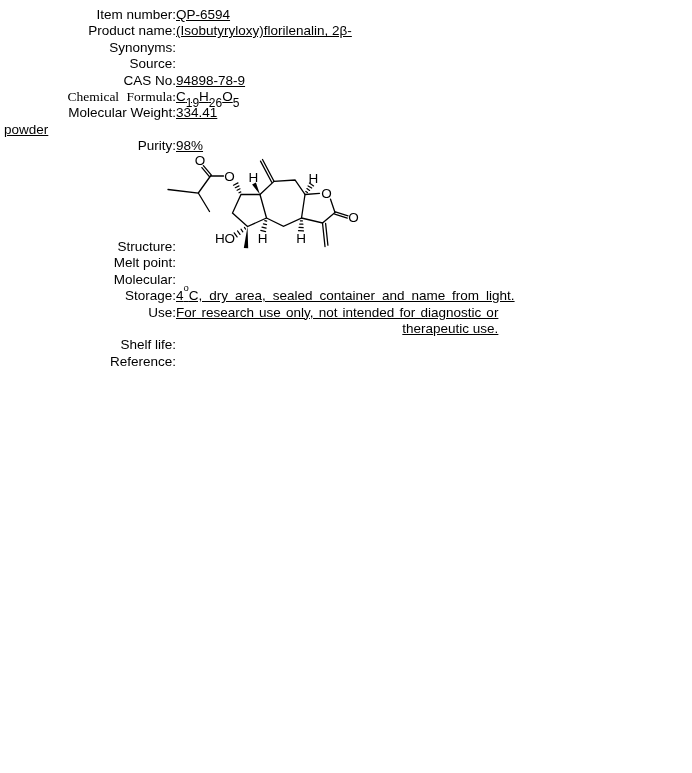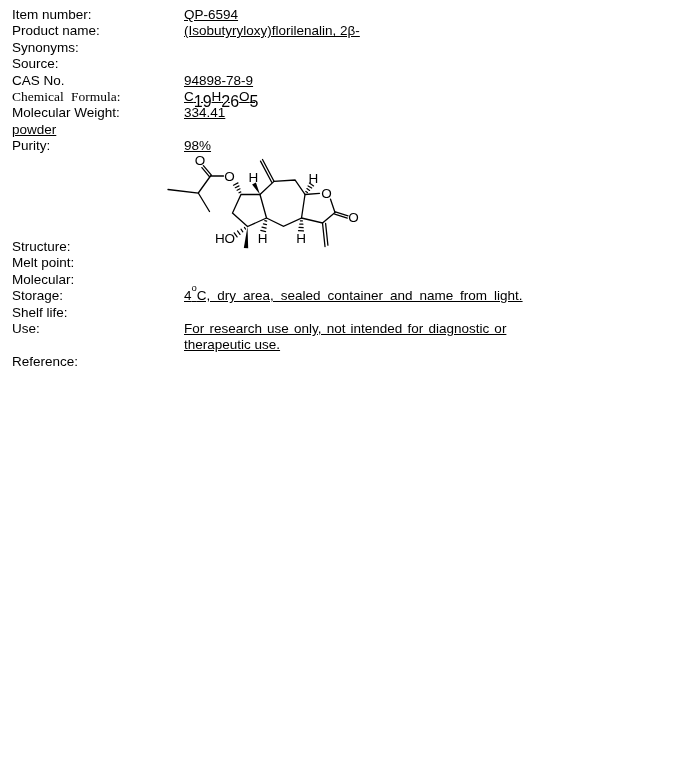--- a/index.html
+++ b/index.html
@@ -1,29 +1,29 @@
 <!DOCTYPE html>
 <html><head>
 <meta charset="utf-8">
 <style>
   html,body{margin:0;padding:0;}
   body{
     width:692px;height:773px;background:#ffffff;position:relative;
     font-family:"Liberation Sans",sans-serif;color:#000000;overflow:hidden;
   }
-  .block{position:absolute;left:12px;font-size:13.5px;line-height:16.4px;}
+  .block{position:absolute;left:4px;font-size:13.5px;line-height:16.4px;text-align:right;}
   #block-top{top:7px;width:560px;}
   #block-bottom{top:239px;width:560px;}
   .row{display:flex;align-items:flex-start;}
   .lbl{flex:0 0 172px;width:172px;white-space:nowrap;}
   .val{white-space:nowrap;text-decoration:underline;}
   .ws-wide{word-spacing:4px;font-family:Liberation Serif, serif;}
   .ws-storage{word-spacing:3.2px;}
   .ws-use{word-spacing:1.4px;}
-  sub.fml{font-size:16px;position:relative;top:2.5px;line-height:0;}
+  sub.fml{font-size:12px;position:relative;top:2.5px;line-height:0;}
   sup.deg{font-size:9.5px;position:relative;top:-3.5px;line-height:0;}
   #structure-svg{position:absolute;left:160px;top:146px;}
   #structure-svg text{font-family:"Liberation Sans",sans-serif;}
 </style>
 </head>
 <body>
 
 <div class="block" id="block-top">
   <div class="row">
     <div class="lbl">Item number:</div>
@@ -111,27 +111,27 @@
   </div>
   <div class="row">
     <div class="lbl">Molecular:</div>
     <div class="val"></div>
   </div>
   <div class="row">
     <div class="lbl">Storage:</div>
     <div class="val ws-storage"><span>4</span><sup class="deg">o</sup><span>C, dry area, sealed container and name from light.</span></div>
   </div>
   <div class="row">
-    <div class="lbl">Shelf life:</div>
-    <div class="val"></div>
-  </div>
-  <div class="row">
     <div class="lbl">Use:</div>
     <div class="val">
       <div class="ws-use">For research use only, not intended for diagnostic or</div>
       <div>therapeutic use.</div>
     </div>
+  </div>
+  <div class="row">
+    <div class="lbl">Shelf life:</div>
+    <div class="val"></div>
   </div>
   <div class="row">
     <div class="lbl">Reference:</div>
     <div class="val"></div>
   </div>
 </div>
 
 </body></html>

